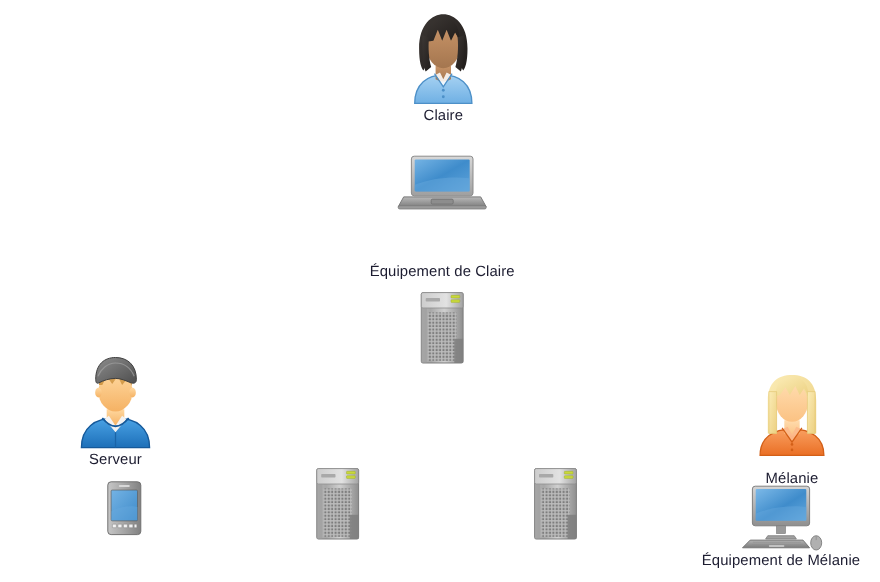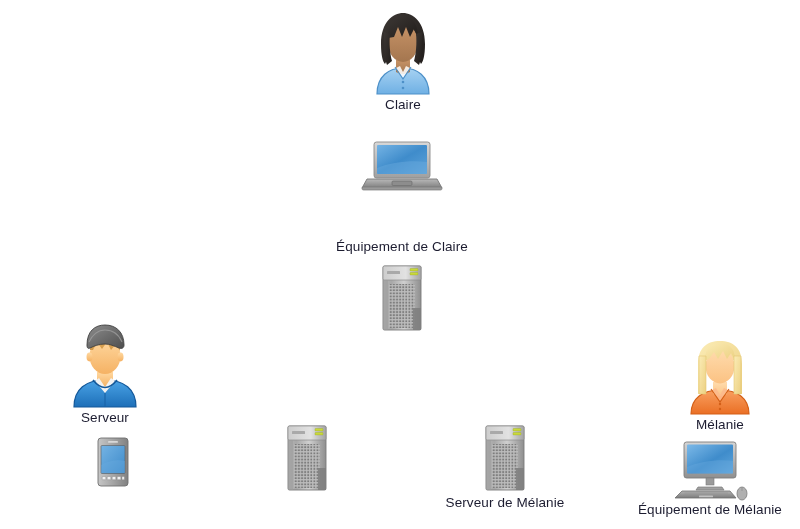--- a/index.html
+++ b/index.html
@@ -261,21 +261,21 @@
         <rect x="7" y="7" width="13" height="3" rx="0.6" fill="#a9a9a9"></rect>
         <rect x="30" y="4.5" width="8" height="2.4" rx="0.5" fill="#c9d93a" stroke="#9aa82c" stroke-width="0.4"></rect>
         <rect x="30" y="8.5" width="8" height="2.4" rx="0.5" fill="#c9d93a" stroke="#9aa82c" stroke-width="0.4"></rect>
         <rect x="9" y="20" width="26" height="44" fill="url(#vents)"></rect>
         <rect x="33" y="44" width="8" height="22" fill="#7e7e7e" opacity="0.85"></rect>
         <rect x="3" y="16" width="5" height="50" fill="#9b9b9b" opacity="0.6"></rect>
       </svg>
     </span>
   </div>
 
-  <div class="node" style="left:684px; top:340px; width:72px;">
+  <div class="node" style="left:684px; top:340px; width:72px;gap:10px;">
     <span class="icon-wrap">
       <svg class="melanie-ico" viewBox="0 0 66 74">
         <defs>
           <linearGradient id="m-shirt" x1="0" y1="0" x2="0" y2="1">
             <stop offset="0" stop-color="#f9a061"></stop>
             <stop offset="1" stop-color="#ea6f25"></stop>
           </linearGradient>
           <linearGradient id="m-skin" x1="0" y1="0" x2="0" y2="1">
             <stop offset="0" stop-color="#ffdcae"></stop>
             <stop offset="1" stop-color="#fbc283"></stop>
@@ -354,16 +354,15 @@
         <rect x="3" y="2" width="38" height="64" rx="1.5" fill="url(#srv-body)" stroke="#7b7b7b" stroke-width="0.9"></rect>
         <rect x="3" y="2" width="38" height="14" rx="1.5" fill="url(#srv-top)" stroke="#8d8d8d" stroke-width="0.7"></rect>
         <rect x="7" y="7" width="13" height="3" rx="0.6" fill="#a9a9a9"></rect>
         <rect x="30" y="4.5" width="8" height="2.4" rx="0.5" fill="#c9d93a" stroke="#9aa82c" stroke-width="0.4"></rect>
         <rect x="30" y="8.5" width="8" height="2.4" rx="0.5" fill="#c9d93a" stroke="#9aa82c" stroke-width="0.4"></rect>
         <rect x="9" y="20" width="26" height="44" fill="url(#vents)"></rect>
         <rect x="33" y="44" width="8" height="22" fill="#7e7e7e" opacity="0.85"></rect>
         <rect x="3" y="16" width="5" height="50" fill="#9b9b9b" opacity="0.6"></rect>
       </svg>
     </span>
-    <span class="node-label">Serveur de Mélanie</span>
   </div>
 
 </div>
 
 </body></html>

